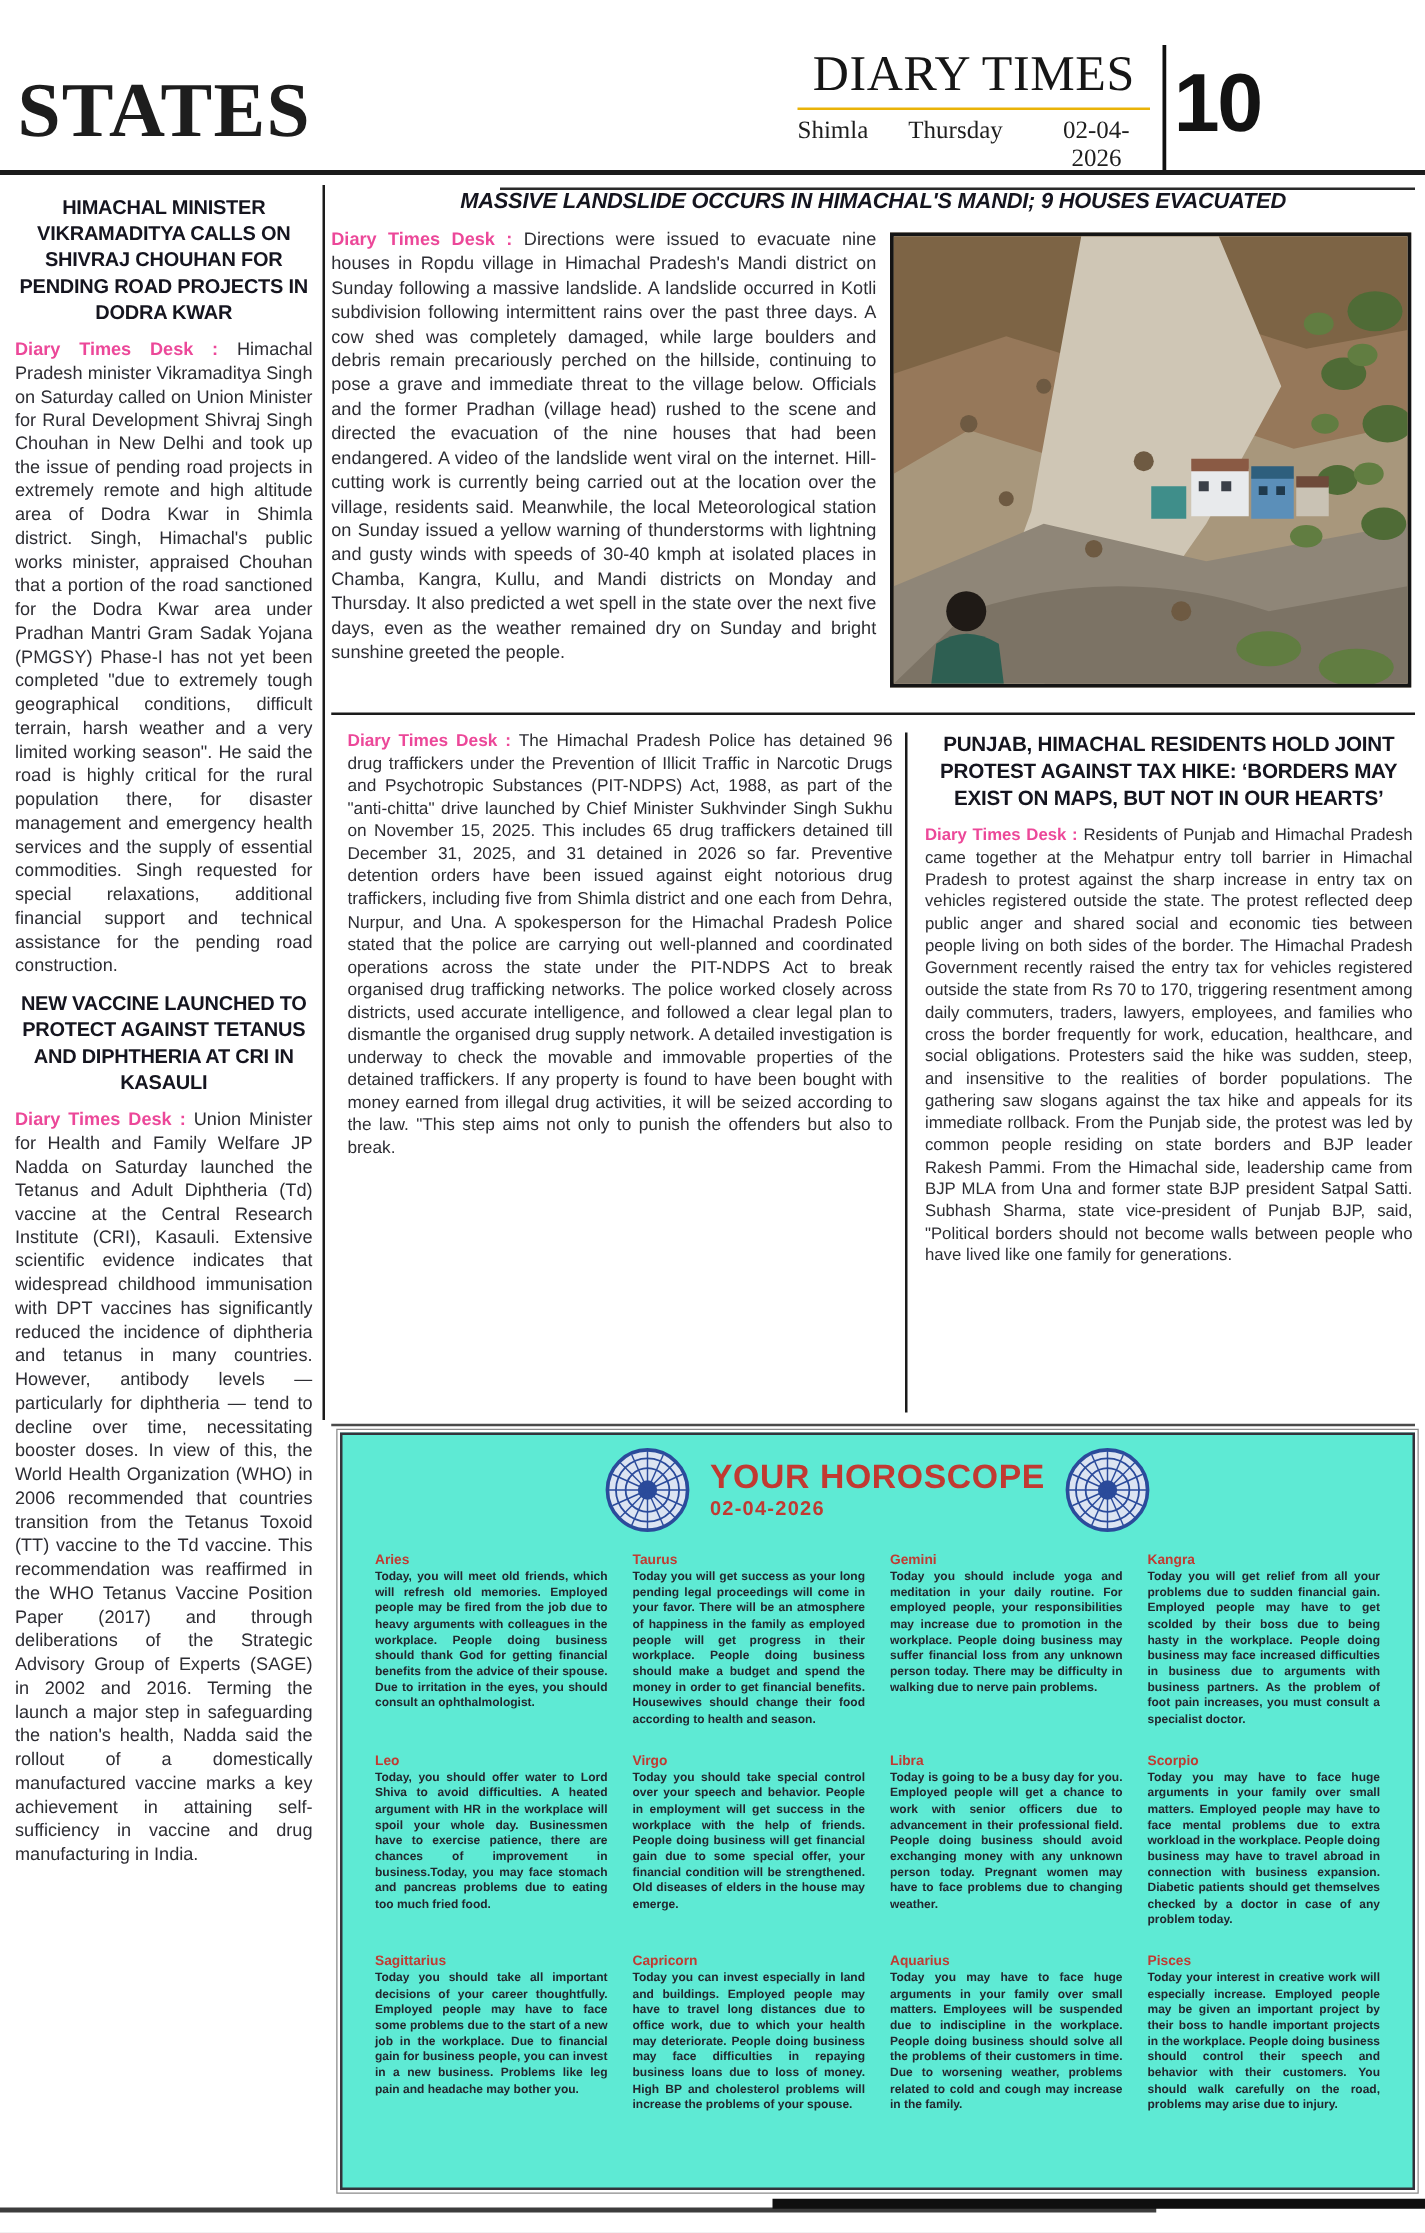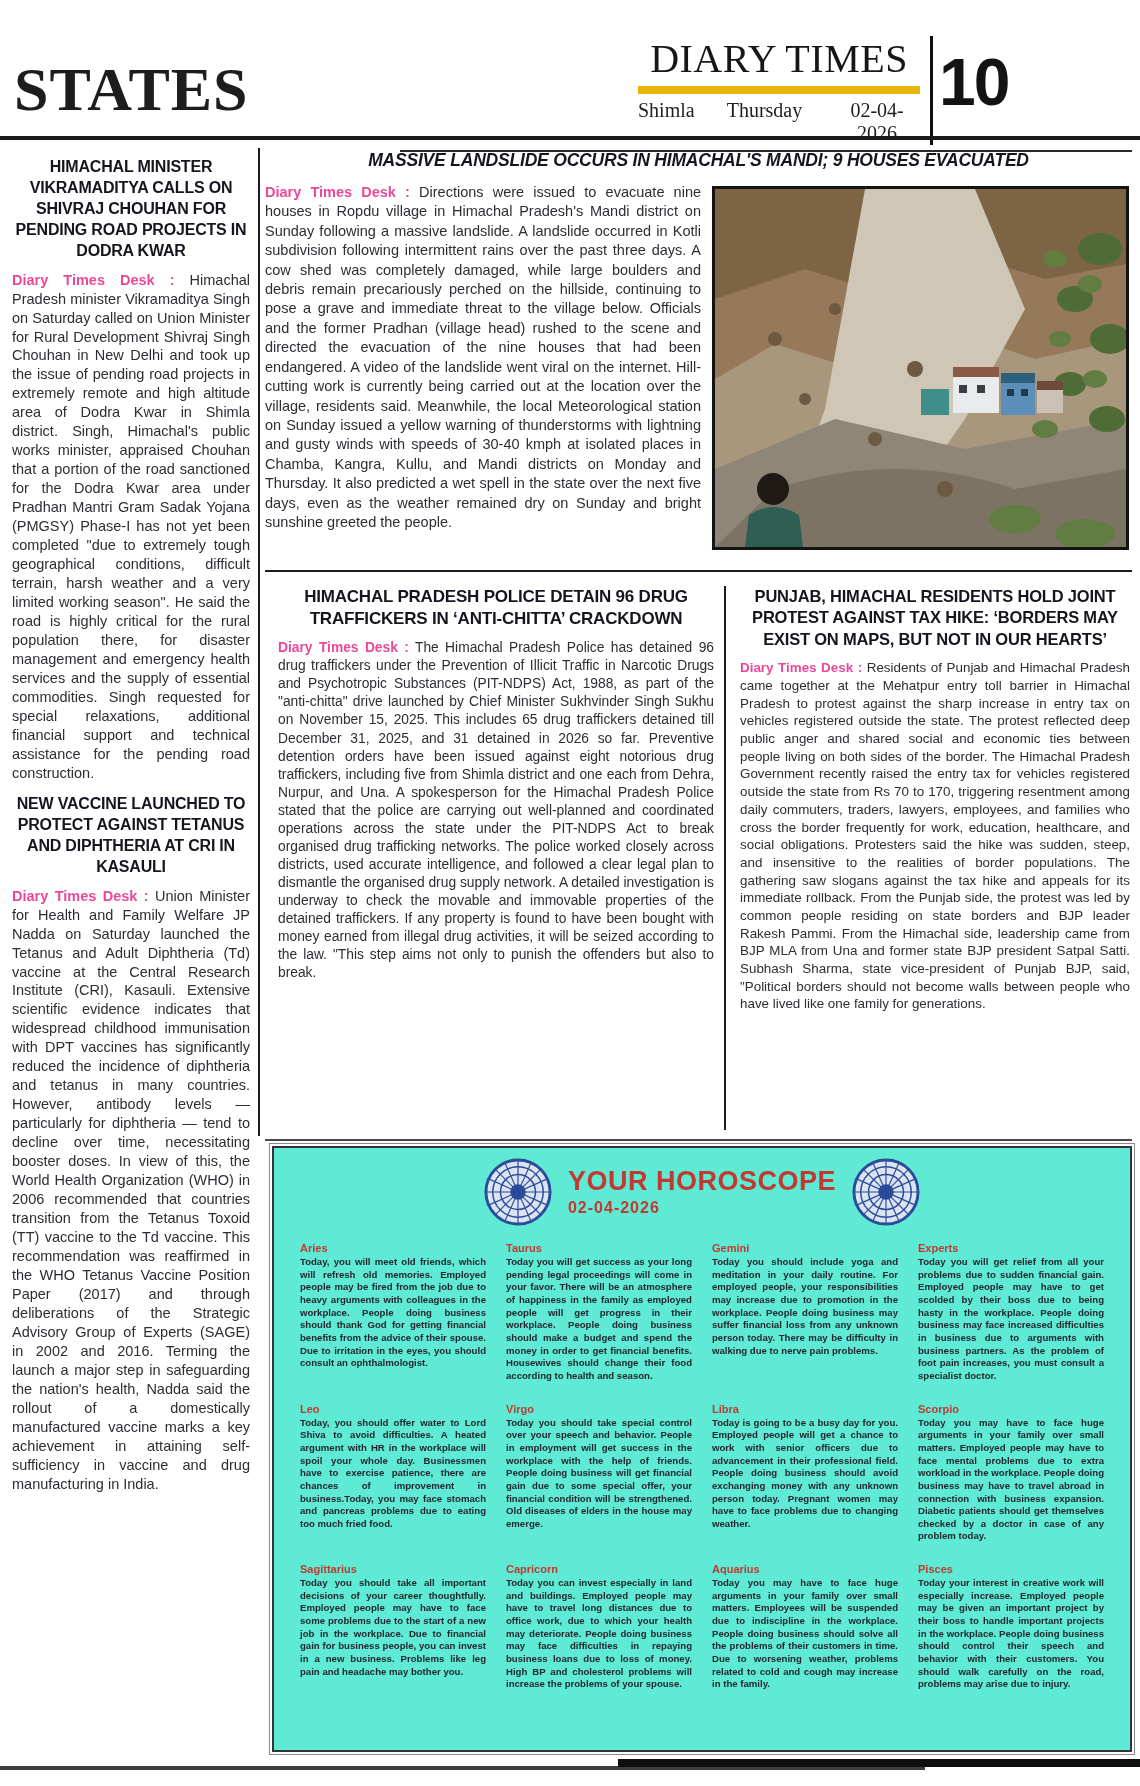--- a/index.html
+++ b/index.html
@@ -6,21 +6,21 @@
   .page{position:relative;width:1140px;height:1786px;background:#ffffff;overflow:hidden;
         font-family:"Liberation Sans", sans-serif;color:#2d2d33;margin:0 auto;}
 
   
   .states{position:absolute;left:14px;top:58px;font-family:"Liberation Serif", serif;
           font-size:62px;font-weight:600;letter-spacing:1px;color:#1d1d1d;line-height:1;}
   .mast-block{position:absolute;left:638px;top:36px;display:flex;align-items:stretch;}
   .mast-center{width:282px;text-align:center;}
   .paper-name{font-family:"Liberation Serif", serif;font-size:40px;font-weight:500;
               color:#161616;line-height:1.15;letter-spacing:0.5px;
-              border-bottom:8px solid #eab308;padding-bottom:4px;}
+              border-bottom:2px solid #eab308;padding-bottom:4px;}
   .dateline{font-family:"Liberation Serif", serif;font-size:20px;color:#1e1e1e;
             padding-top:5px;display:flex;justify-content:center;gap:32px;}
   .mast-num{border-left:3px solid #101010;margin-left:10px;padding-left:6px;
             font-size:66px;font-weight:800;color:#131313;line-height:92px;letter-spacing:-2px;}
 
   .rule{position:absolute;background:#1b1b1b;}
   .rule-header{left:0;top:136px;width:1140px;height:4px;}
   .rule-thin{left:400px;top:150px;width:732px;height:2px;background:#2a2a2a;}
   .rule-mid{left:265px;top:570px;width:867px;height:2px;}
   .rule-horo-top{left:265px;top:1139px;width:867px;height:2px;background:#4a4a4a;}
@@ -160,21 +160,20 @@
           </g>
         </svg>
       </div>
     </div>
   </section>
 
   <div class="rule rule-mid"></div>
   <div class="rule vdiv2"></div>
 
   <section class="col-mid">
-    <h2 class="mid-head">HIMACHAL PRADESH POLICE DETAIN 96 DRUG TRAFFICKERS IN ‘ANTI-CHITTA’ CRACKDOWN</h2>
     <p class="body"><span class="lead">Diary Times Desk :</span> <span>The Himachal Pradesh Police has detained 96 drug traffickers under the Prevention of Illicit Traffic in Narcotic Drugs and Psychotropic Substances (PIT-NDPS) Act, 1988, as part of the "anti-chitta" drive launched by Chief Minister Sukhvinder Singh Sukhu on November 15, 2025. This includes 65 drug traffickers detained till December 31, 2025, and 31 detained in 2026 so far. Preventive detention orders have been issued against eight notorious drug traffickers, including five from Shimla district and one each from Dehra, Nurpur, and Una. A spokesperson for the Himachal Pradesh Police stated that the police are carrying out well-planned and coordinated operations across the state under the PIT-NDPS Act to break organised drug trafficking networks. The police worked closely across districts, used accurate intelligence, and followed a clear legal plan to dismantle the organised drug supply network. A detailed investigation is underway to check the movable and immovable properties of the detained traffickers. If any property is found to have been bought with money earned from illegal drug activities, it will be seized according to the law. "This step aims not only to punish the offenders but also to break.</span></p>
   </section>
 
   <section class="col-right">
     <h2 class="right-head">PUNJAB, HIMACHAL RESIDENTS HOLD JOINT PROTEST AGAINST TAX HIKE: ‘BORDERS MAY EXIST ON MAPS, BUT NOT IN OUR HEARTS’</h2>
     <p class="body"><span class="lead">Diary Times Desk :</span> <span>Residents of Punjab and Himachal Pradesh came together at the Mehatpur entry toll barrier in Himachal Pradesh to protest against the sharp increase in entry tax on vehicles registered outside the state. The protest reflected deep public anger and shared social and economic ties between people living on both sides of the border. The Himachal Pradesh Government recently raised the entry tax for vehicles registered outside the state from Rs 70 to 170, triggering resentment among daily commuters, traders, lawyers, employees, and families who cross the border frequently for work, education, healthcare, and social obligations. Protesters said the hike was sudden, steep, and insensitive to the realities of border populations. The gathering saw slogans against the tax hike and appeals for its immediate rollback. From the Punjab side, the protest was led by common people residing on state borders and BJP leader Rakesh Pammi. From the Himachal side, leadership came from BJP MLA from Una and former state BJP president Satpal Satti. Subhash Sharma, state vice-president of Punjab BJP, said, "Political borders should not become walls between people who have lived like one family for generations.</span></p>
   </section>
 
   <div class="rule rule-horo-top"></div>
 
@@ -224,21 +223,21 @@
       </div>
       <div class="cell">
         <p class="sign">Taurus</p>
         <p class="sign-text">Today you will get success as your long pending legal proceedings will come in your favor. There will be an atmosphere of happiness in the family as employed people will get progress in their workplace. People doing business should make a budget and spend the money in order to get financial benefits. Housewives should change their food according to health and season.</p>
       </div>
       <div class="cell">
         <p class="sign">Gemini</p>
         <p class="sign-text">Today you should include yoga and meditation in your daily routine. For employed people, your responsibilities may increase due to promotion in the workplace. People doing business may suffer financial loss from any unknown person today. There may be difficulty in walking due to nerve pain problems.</p>
       </div>
       <div class="cell">
-        <p class="sign">Experts</p>
+        <p class="sign">Kangra</p>
         <p class="sign-text">Today you will get relief from all your problems due to sudden financial gain. Employed people may have to get scolded by their boss due to being hasty in the workplace. People doing business may face increased difficulties in business due to arguments with business partners. As the problem of foot pain increases, you must consult a specialist doctor.</p>
       </div>
       <div class="cell">
         <p class="sign">Leo</p>
         <p class="sign-text">Today, you should offer water to Lord Shiva to avoid difficulties. A heated argument with HR in the workplace will spoil your whole day. Businessmen have to exercise patience, there are chances of improvement in business.Today, you may face stomach and pancreas problems due to eating too much fried food.</p>
       </div>
       <div class="cell">
         <p class="sign">Virgo</p>
         <p class="sign-text">Today you should take special control over your speech and behavior. People in employment will get success in the workplace with the help of friends. People doing business will get financial gain due to some special offer, your financial condition will be strengthened. Old diseases of elders in the house may emerge.</p>
       </div>

